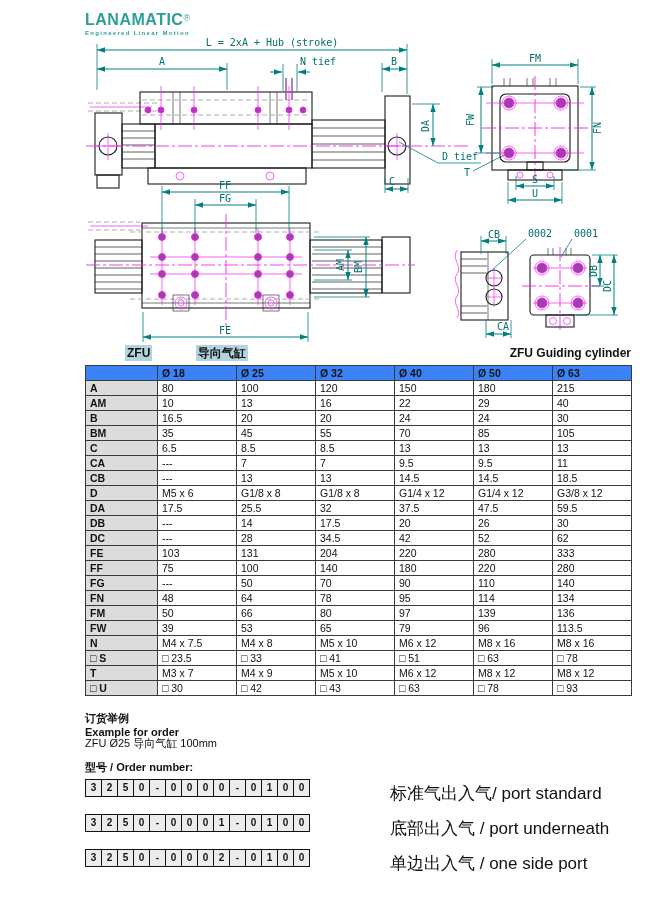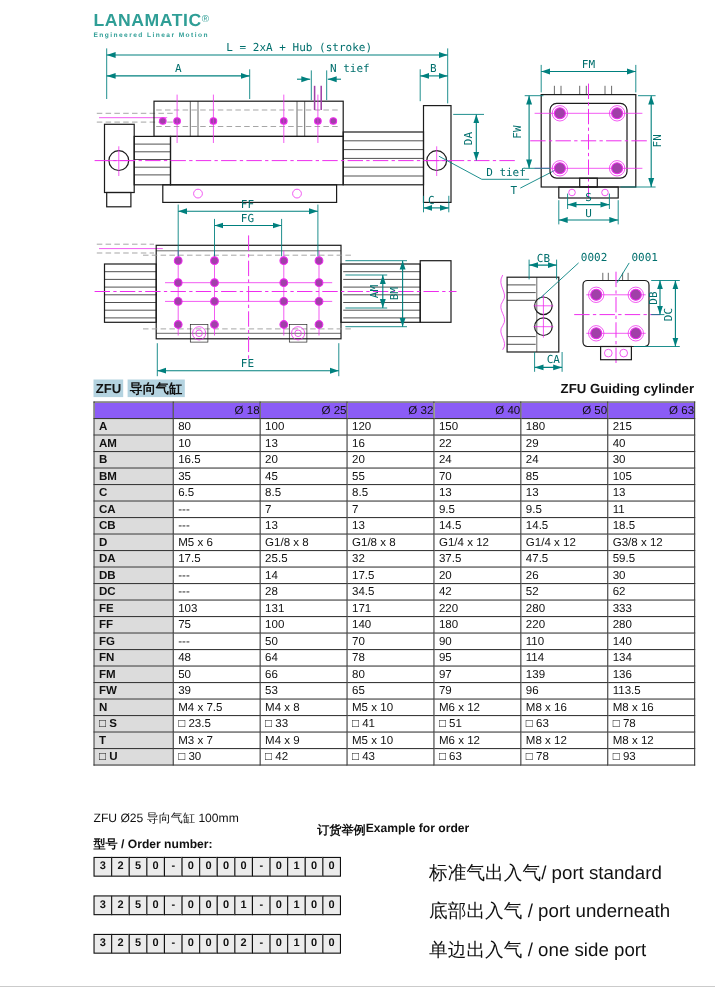--- a/index.html
+++ b/index.html
@@ -23,33 +23,33 @@
   .holeline{stroke:#a040a8;stroke-width:1.4;}
   .hid{stroke:#9a9a9a;stroke-width:.8;stroke-dasharray:5 3;fill:none;}
   .dim{stroke:#00807e;stroke-width:1;fill:none;}
   .ext{stroke:#00807e;stroke-width:.8;}
   .dtx{font-family:"DejaVu Sans Mono",monospace;font-size:10px;fill:#006f6d;text-anchor:middle;}
   .dtx-s{text-anchor:start;}
 
   
   .table-title{position:absolute;left:85px;top:345px;width:546px;display:flex;
                justify-content:space-between;align-items:baseline;font-size:12px;font-weight:bold;color:#111;}
-  .hl{background:#b4d3e0;padding:1px 2px;}
+  .hl{background:#b4d3e0;padding:1px 2px;margin-left:40px;}
 
   
   .dim-table{position:absolute;left:85px;top:365px;border-collapse:collapse;table-layout:fixed;width:546px;}
   .dim-table th,.dim-table td{border:1px solid #3a3a3a;height:14px;line-height:14px;
         padding:0 0 0 4px;font-size:10.5px;text-align:left;white-space:nowrap;overflow:hidden;color:#111;}
-  .dim-table thead th{background:#8b5cf6;font-weight:normal;text-align:right;}
+  .dim-table thead th{background:#3b82f6;font-weight:bold;}
   .dim-table tbody th{background:#dcdcdc;font-weight:bold;}
   .dim-table td{background:#fff;font-weight:normal;}
 
   
-  .order-head{position:absolute;left:85px;top:747px;width:545px;display:flex;
-              justify-content:center;font-size:11px;font-weight:bold;color:#111;}
+  .order-head{position:absolute;left:85px;top:711px;width:545px;display:flex;
+              justify-content:center;font-size:11px;font-weight:bold;color:#111;flex-direction:column;}
   .order-example{position:absolute;left:85px;top:736px;width:545px;display:flex;
               justify-content:space-between;font-size:11px;color:#111;gap:33px;}
   .order-label{position:absolute;left:85px;top:760px;font-size:11px;font-weight:bold;color:#111;}
   .code-row{position:absolute;left:85px;width:560px;height:20px;}
   .code-row.r0{top:779px}.code-row.r1{top:814px}.code-row.r2{top:849px}
   .code-boxes{display:flex;}
   .code-cell{width:15px;height:16px;border:1px solid #111;margin-left:-1px;background:#ececec;
              font-size:10px;font-weight:bold;line-height:16px;text-align:center;color:#111;}
   .code-cell:first-child{margin-left:0;}
   .code-desc{position:absolute;left:305px;top:3px;font-size:17px;color:#111;}
@@ -471,21 +471,21 @@
           <td>28</td>
           <td>34.5</td>
           <td>42</td>
           <td>52</td>
           <td>62</td>
         </tr>
         <tr>
           <th>FE</th>
           <td>103</td>
           <td>131</td>
-          <td>171</td>
+          <td>204</td>
           <td>220</td>
           <td>280</td>
           <td>333</td>
         </tr>
         <tr>
           <th>FF</th>
           <td>75</td>
           <td>100</td>
           <td>140</td>
           <td>180</td>

